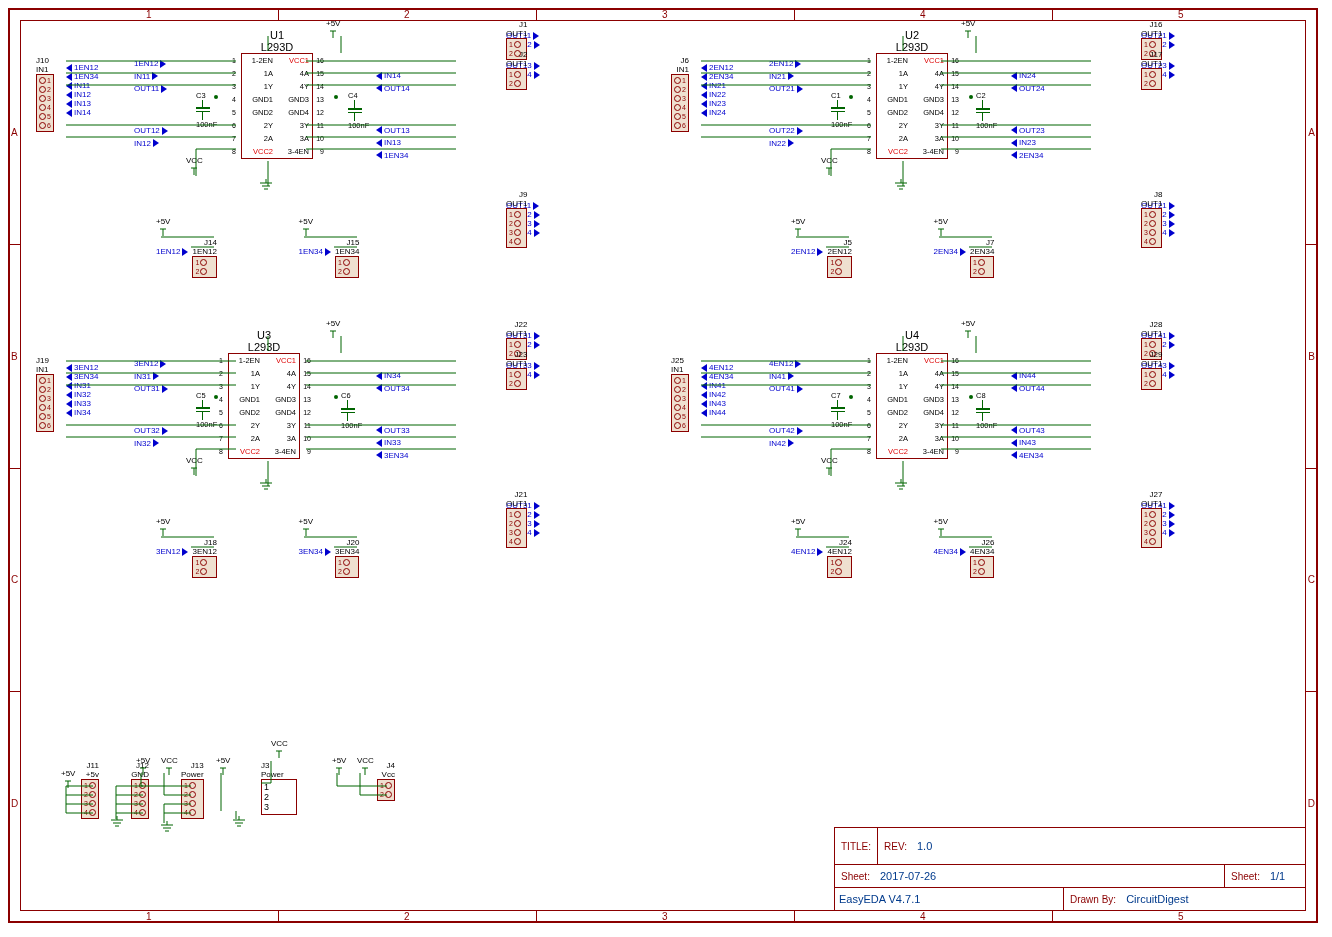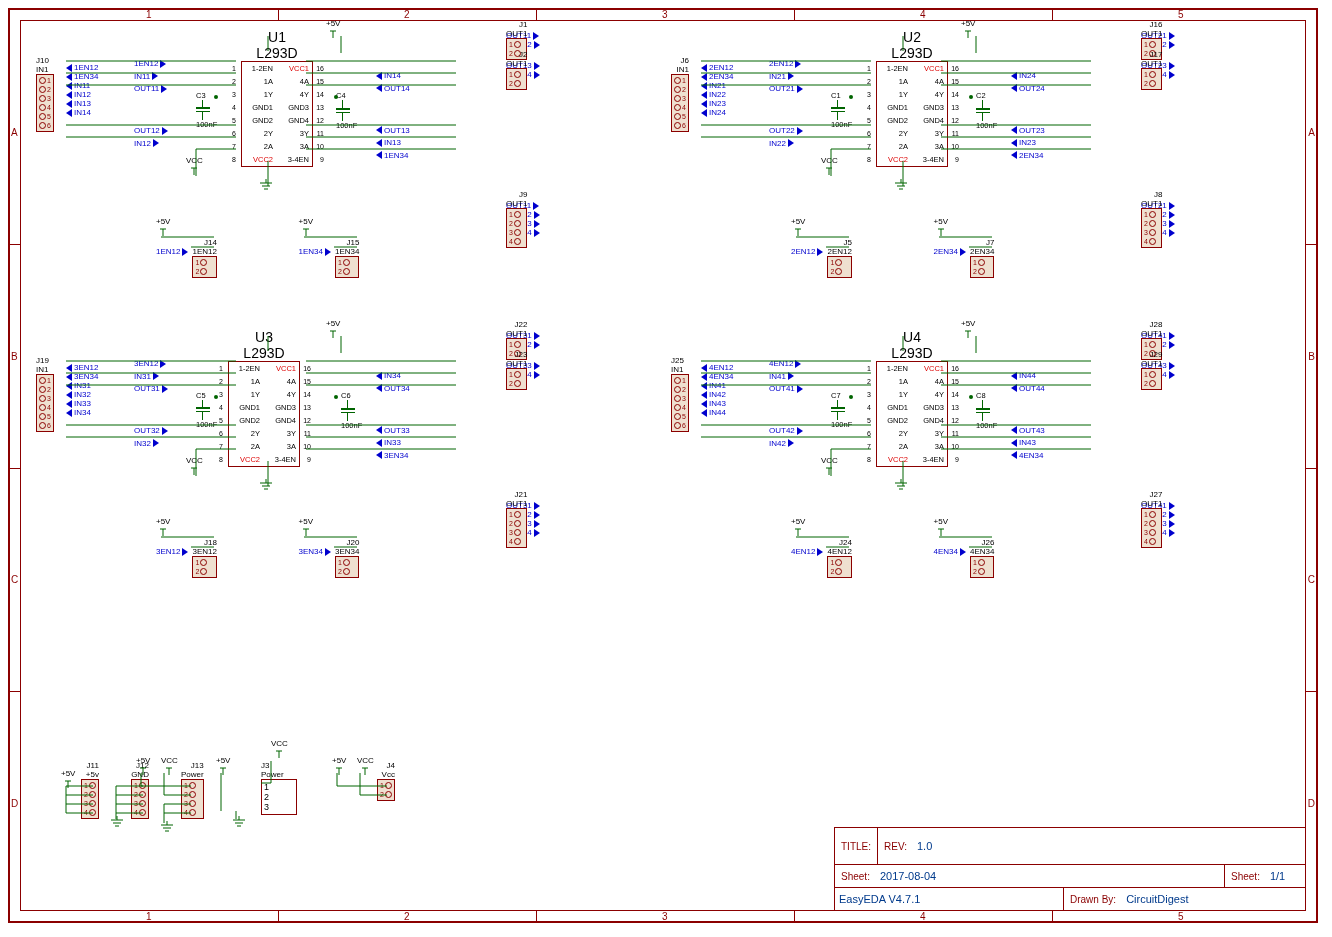--- a/index.html
+++ b/index.html
@@ -13,21 +13,21 @@
   .tlabel{color:#8b0000;padding:0 6px;font-size:10px}
   .tval{color:#003a8c;font-size:11px;padding:0 4px}
   .tval.big{font-size:13px;font-weight:bold}
   .cell{border-left:1px solid #8b0000;height:100%;display:flex;align-items:center}
   .block{position:absolute}
   .chip{border:1.5px solid #8b0000;width:70px;position:absolute;background:#fff}
   .chip .pinrow{display:flex;justify-content:space-between;height:13px;align-items:center;padding:0 3px;font-size:7.5px;color:#000;position:relative}
   .chip .pinrow.red-l .pl,.chip .pinrow.red-r .pr{color:#d00}
   .chip .pinrow .pl{width:28px;text-align:right}
   .chip .pinrow .pr{width:28px;text-align:right}
-  .ref{font-size:14px;color:#000;text-align:center}
+  .ref{font-size:11px;color:#000;text-align:center}
   .cap{position:absolute}
   .cap-label{font-size:7.5px;color:#000}
   .conn{position:absolute}
   .conn .body{border:1.5px solid #8b0000;background:#efe0d0;padding:1px 2px}
   .conn .pin{display:flex;align-items:center;height:9px;font-size:7px;color:#8b0000;gap:1px}
   .conn .circle{width:5px;height:5px;border:1px solid #8b0000;border-radius:50%;display:inline-block}
   .conn-label{font-size:8px;color:#000}
   .netlabel{color:#0000cd;font-size:8px;display:flex;align-items:center;gap:2px}
   .netlabel .tri{width:0;height:0;border-top:4px solid transparent;border-bottom:4px solid transparent;border-left:6px solid #0000cd}
   .netlabel.left .tri{border-left:none;border-right:6px solid #0000cd}
@@ -259,21 +259,21 @@
               <div class="gnd">
                 <svg width="16" height="12">
                   <line x1="8" y1="0" x2="8" y2="4" stroke="#006400"></line>
                   <line x1="2" y1="4" x2="14" y2="4" stroke="#006400"></line>
                   <line x1="4" y1="7" x2="12" y2="7" stroke="#006400"></line>
                   <line x1="6" y1="10" x2="10" y2="10" stroke="#006400"></line>
                 </svg>
               </div>
             </div>
 
-    <div class="cap" style="left:300px;top:60px">
+    <div class="cap" style="left:312px;top:60px">
       <div class="cap-label">C4</div>
       <div style="height:8px;width:1px;background:#006400;margin-left:6px"></div>
       <div style="display:flex">
                 <div style="width:14px;height:1.5px;background:#006400"></div>
               </div>
       <div style="display:flex;margin-top:2px">
                 <div style="width:14px;height:1.5px;background:#006400"></div>
               </div>
       <div style="height:8px;width:1px;background:#006400;margin-left:6px"></div>
       <div class="cap-label">100nF</div>
@@ -2015,21 +2015,21 @@
     <div class="title-block">
       <div class="row" style="height:36px">
         <span class="tlabel">TITLE:</span>
         <div class="cell" style="width:80px">
           <span class="tlabel">REV:</span>
           <span class="tval">1.0</span>
         </div>
       </div>
       <div class="row">
         <span class="tlabel">Sheet:</span>
-        <span class="tval" style="flex:1">2017-08-04</span>
+        <span class="tval" style="flex:1">2017-07-26</span>
         <div class="cell" style="width:80px">
           <span class="tlabel">Sheet:</span>
           <span class="tval">1/1</span>
         </div>
       </div>
       <div class="row">
         <span class="tval" style="width:220px;color:#003a8c">EasyEDA V4.7.1</span>
         <div class="cell" style="flex:1">
           <span class="tlabel">Drawn By:</span>
           <span class="tval">CircuitDigest</span>

